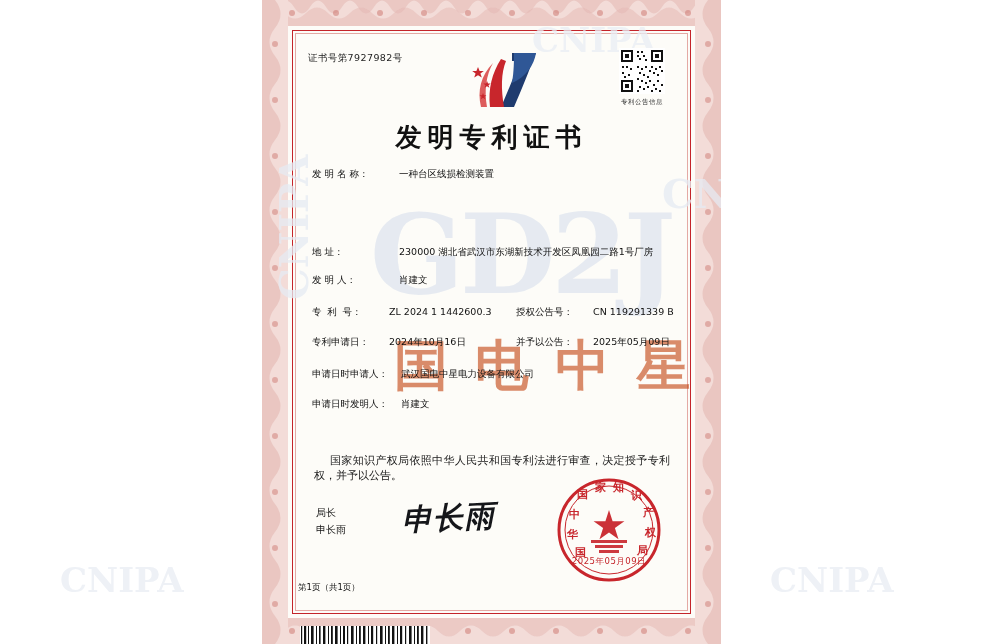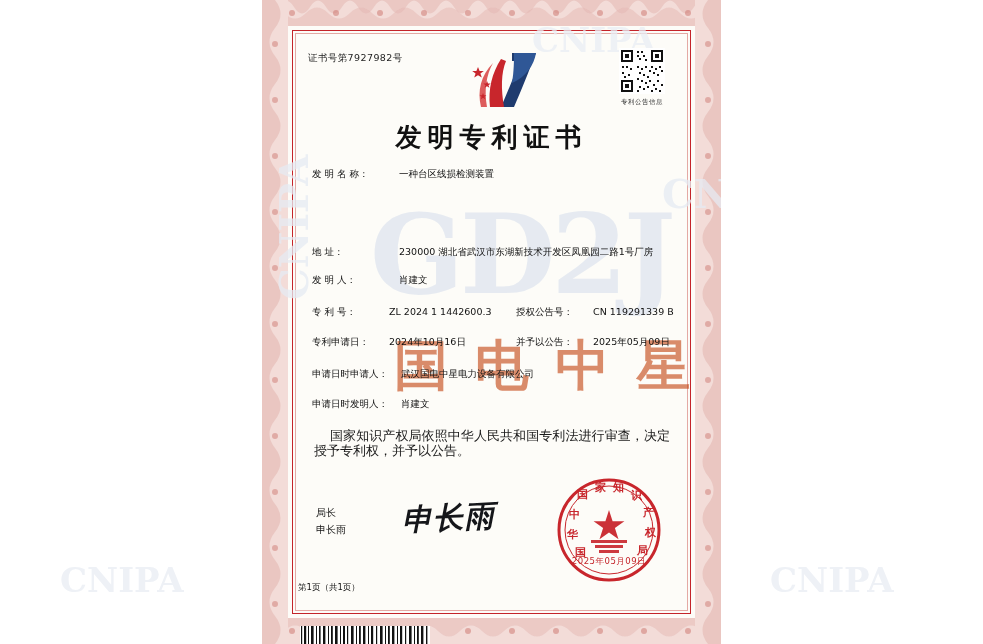--- a/index.html
+++ b/index.html
@@ -165,29 +165,29 @@
   }
   .field .val {
     display: inline-block;
     color: #111;
   }
 
   .row-a { left: 14px; }
   .row-b { left: 218px; }
 
   .lbl-w1 { width: 84px; }   
-  .lbl-w2 { width: 74px; }
+  .lbl-w2 { width: 74px; font-family: Liberation Mono, monospace; }
 
   
   #legal {
     position: absolute;
     left: 16px;
-    top: 392px;
+    top: 417px;
     width: 356px;
-    font-size: 13px;
+    font-size: 11px;
     line-height: 15px;
     color: #1a1a1a;
     text-align: justify;
   }
   #legal p { margin: 0; }
   #legal p.indent { text-indent: 16px; }
 
   
   #sig-block {
     position: absolute;

